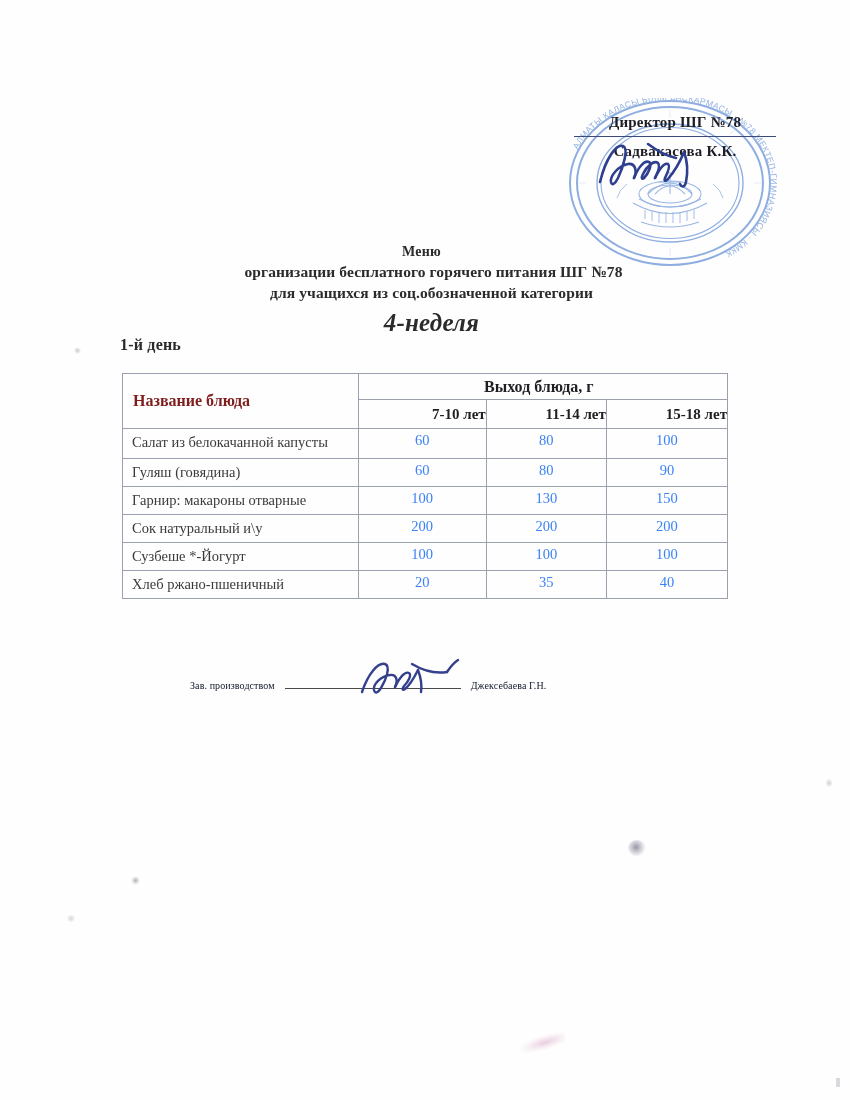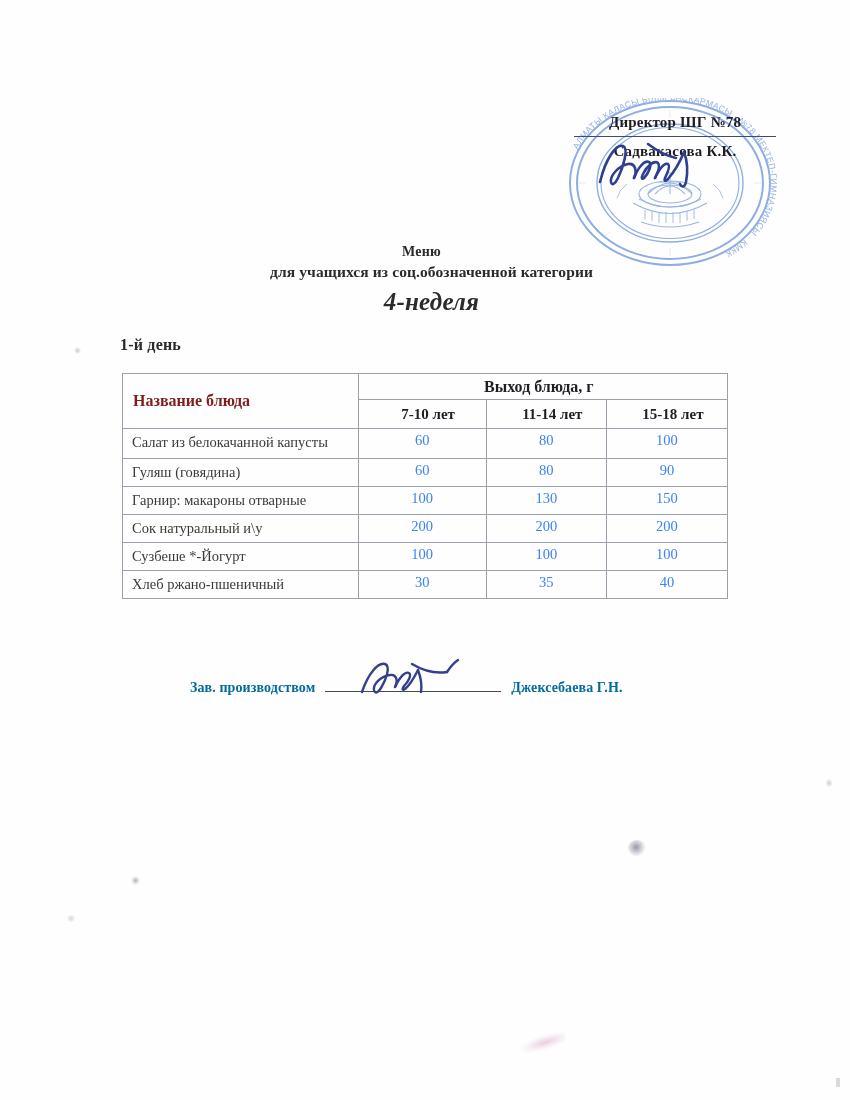--- a/index.html
+++ b/index.html
@@ -137,21 +137,21 @@
     font-weight: bold;
     font-size: 16px;
     color: #1f1f23;
     text-align: center;
     padding: 4px 8px 3px 0;
   }
   .menu-table .hd-age {
     font-weight: bold;
     font-size: 15px;
     color: #1f1f23;
-    text-align: center;
+    text-align: right;
     padding: 3px 0 3px 12px;
     height: 22px;
   }
   .menu-table .dish {
     text-align: left;
     padding: 3px 4px 3px 9px;
     font-size: 14.5px;
     line-height: 1.45;
     color: #3a3a3a;
   }
@@ -167,23 +167,23 @@
   .menu-table .col-b { width: 118px; }
   .menu-table .col-c { width: 119px; }
 
   
   .prod-row {
     position: absolute;
     left: 190px;
     top: 680px;
     display: flex;
     align-items: baseline;
-    font-weight: bold;
-    font-size: 14px;
-    color: #0369a1;
+    font-weight: normal;
+    font-size: 10px;
+    color: #0f172a;
     letter-spacing: 0.1px;
   }
   .prod-row .rule {
     display: inline-block;
     width: 176px;
     border-bottom: 1.4px solid #4a4a4a;
     margin: 0 10px;
     height: 1px;
   }
   .prod-signature {
@@ -308,20 +308,21 @@
       <path d="M 8,46 C 14,22 24,8 31,10 C 37,12 31,32 26,42 C 23,48 20,50 19,46 C 18,40 26,30 36,28 C 44,27 45,36 42,42"></path>
       <path d="M 42,42 C 46,32 52,24 57,26 C 61,28 56,38 52,42 C 50,44 49,42 51,38 C 55,30 62,24 66,27 C 69,30 65,38 63,42"></path>
       <path d="M 63,42 C 67,34 72,26 76,28 C 79,30 75,38 73,42 C 72,45 73,46 76,43 C 82,36 88,26 92,16"></path>
       <path d="M 92,16 C 95,24 96,36 94,46 C 93,51 90,52 88,48"></path>
       <path d="M 56,8 C 64,14 74,20 84,22"></path>
     </g>
   </svg>
 
   <div class="heading">
     <div class="menu-word">Меню</div>
+    <div class="org-line">организации бесплатного горячего питания ШГ №78</div>
     <div class="cat-line">для учащихся из соц.обозначенной категории</div>
     <div class="week">4-неделя</div>
   </div>
 
   <div class="day-label">1-й день</div>
 
   <table class="menu-table">
     <thead>
       <tr>
         <th class="hd-name" rowspan="2">Название блюда</th>
@@ -359,21 +360,21 @@
         <td class="num">200</td>
       </tr>
       <tr>
         <td class="dish">Сузбеше *-Йогурт</td>
         <td class="num">100</td>
         <td class="num">100</td>
         <td class="num">100</td>
       </tr>
       <tr>
         <td class="dish">Хлеб ржано-пшеничный</td>
-        <td class="num">30</td>
+        <td class="num">20</td>
         <td class="num">35</td>
         <td class="num">40</td>
       </tr>
     </tbody>
   </table>
 
   <div class="prod-row">
     <span>Зав. производством</span>
     <span class="rule"></span>
     <span>Джексебаева Г.Н.</span>

